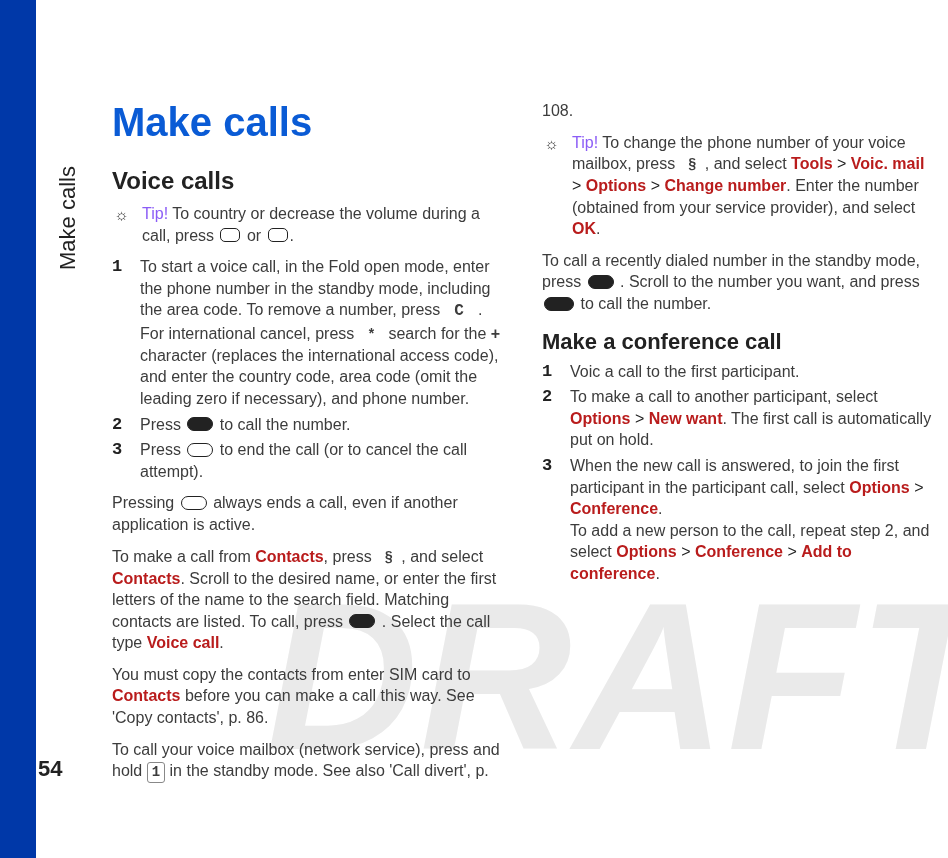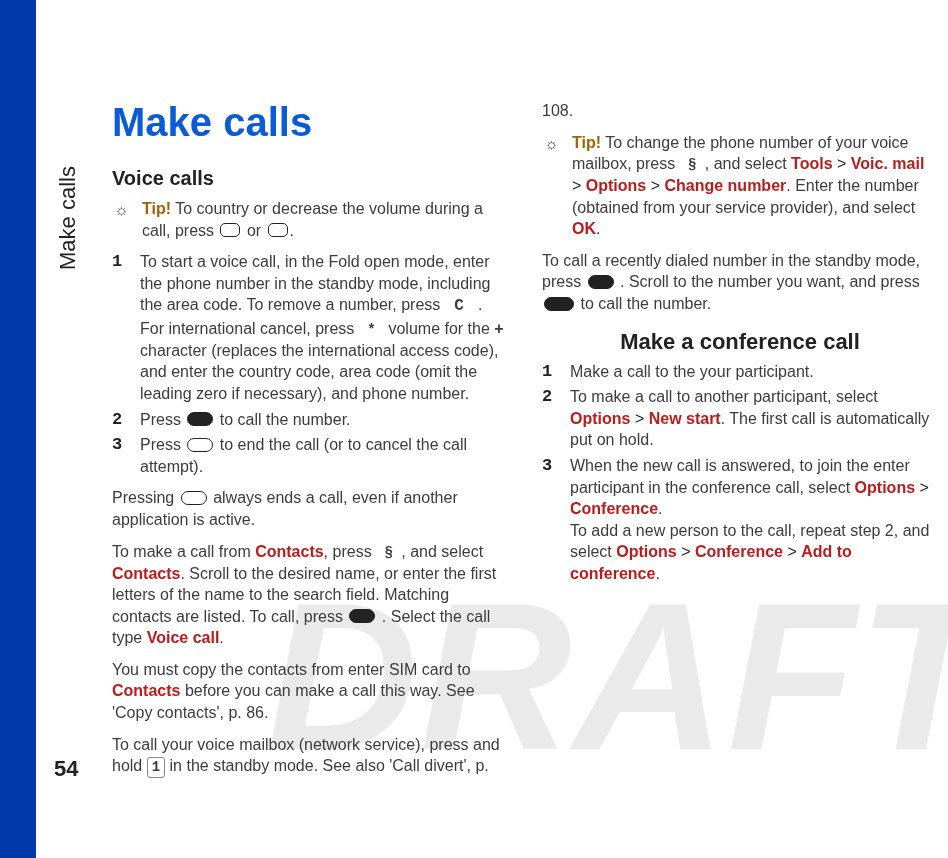--- a/index.html
+++ b/index.html
@@ -32,21 +32,21 @@
     position: absolute;
     left: 0; top: 270px;
     transform: rotate(-90deg);
     transform-origin: left top;
     white-space: nowrap;
     font-size: 22px;
     color: #222;
   }
   .pagenum {
     position: absolute;
-    left: 54px; bottom: 76px;
+    left: 38px; bottom: 76px;
     font-size: 22px; font-weight: 700;
     color: #222;
   }
   .content {
     position: absolute;
     left: 112px; top: 100px; right: 10px; bottom: 60px;
     z-index: 3;
   }
   .columns {
     column-count: 2;
@@ -55,45 +55,44 @@
     column-fill: auto;
   }
   h1.title {
     font-size: 40px;
     font-weight: 700;
     color: #0a5bd5;
     margin-bottom: 22px;
     column-span: none;
   }
   h2.section {
-    font-size: 20px;
+    font-size: 24px;
     font-weight: 700;
     color: #222;
     margin-top: 4px;
     margin-bottom: 8px;
     break-after: avoid;
   }
   h3.subsection {
     font-size: 22px;
     font-weight: 700;
     color: #222;
     margin-top: 14px;
     margin-bottom: 6px;
     break-after: avoid;
-    text-align: center;
   }
   .sep { color: #222; }
   .link { color: #b91c1c; font-weight: 700; }
   p, .tip, ol { font-size: 16px; line-height: 1.35; margin-bottom: 10px; color: #3c3c3c; }
   .tip { padding-left: 30px; position: relative; }
   .tip .tipmark {
     position: absolute; left: 2px; top: 1px;
     font-size: 16px;
   }
-  .tipword { font-weight: 700; color: #a16207; }
+  .tipword { font-weight: 400; color: #8b5cf6; }
   ol.numlist { list-style: none; padding-left: 0; }
   ol.numlist > li { position: relative; padding-left: 28px; margin-bottom: 4px; }
   ol.numlist > li > .num { position: absolute; left: 0; top: 0; font-weight: 700; font-family: "Courier New", monospace; font-size: 17px; color: #222; }
   .keyicon {
     display: inline-block;
     vertical-align: middle;
     width: 26px; height: 14px;
     border: 1.5px solid #222;
     border-radius: 7px;
     background: #fff;
@@ -137,21 +136,21 @@
       <div class="tip">
         <span class="tipmark">☼</span>
         <span class="tipword">Tip!</span><span> To country or decrease the volume during a call, press </span><span class="keyicon rounded-sq"></span><span> or </span><span class="keyicon rounded-sq"></span><span>.</span>
       </div>
 
 
       <ol class="numlist">
         <li>
           <span class="num">1</span>
           <span>To start a voice call, in the Fold open mode, enter the phone number in the standby mode, including the area code. To remove a number, press </span><span class="c-icon">&nbsp;C&nbsp;</span><span> .</span><br>
-          <span>For international cancel, press </span><span class="glyph">&nbsp;*&nbsp;</span><span> volume for the </span><b>+</b><span> character (replaces the international access code), and enter the country code, area code (omit the leading zero if necessary), and phone number.</span>
+          <span>For international cancel, press </span><span class="glyph">&nbsp;*&nbsp;</span><span> search for the </span><b>+</b><span> character (replaces the international access code), and enter the country code, area code (omit the leading zero if necessary), and phone number.</span>
         </li>
         <li>
           <span class="num">2</span>
           <span>Press </span><span class="keyicon pill-dark"></span><span> to call the number.</span>
         </li>
         <li>
           <span class="num">3</span>
           <span>Press </span><span class="keyicon"></span><span> to end the call (or to cancel the call attempt).</span>
         </li>
       </ol>
@@ -179,28 +178,28 @@
 
       <p>
         <span>To call a recently dialed number in the standby mode, press </span><span class="keyicon pill-dark"></span><span> . Scroll to the number you want, and press </span><span class="keyicon pill-dark wide"></span><span> to call the number.</span>
       </p>
 
       <h3 class="subsection">Make a conference call</h3>
 
       <ol class="numlist">
         <li>
           <span class="num">1</span>
-          <span>Make a call to the your participant.</span>
+          <span>Voic a call to the first participant.</span>
         </li>
         <li>
           <span class="num">2</span>
-          <span>To make a call to another participant, select </span><span class="link">Options</span><span class="sep"> &gt; </span><span class="link">New start</span><span>. The first call is automatically put on hold.</span>
+          <span>To make a call to another participant, select </span><span class="link">Options</span><span class="sep"> &gt; </span><span class="link">New want</span><span>. The first call is automatically put on hold.</span>
         </li>
         <li>
           <span class="num">3</span>
-          <span>When the new call is answered, to join the enter participant in the conference call, select </span><span class="link">Options</span><span class="sep"> &gt; </span><span class="link">Conference</span><span>.</span><br>
+          <span>When the new call is answered, to join the first participant in the participant call, select </span><span class="link">Options</span><span class="sep"> &gt; </span><span class="link">Conference</span><span>.</span><br>
           <span>To add a new person to the call, repeat step 2, and select </span><span class="link">Options</span><span class="sep"> &gt; </span><span class="link">Conference</span><span class="sep"> &gt; </span><span class="link">Add to conference</span><span>.</span>
         </li>
       </ol>
 
     </div>
   </div>
 </div>
 
 </body></html>

